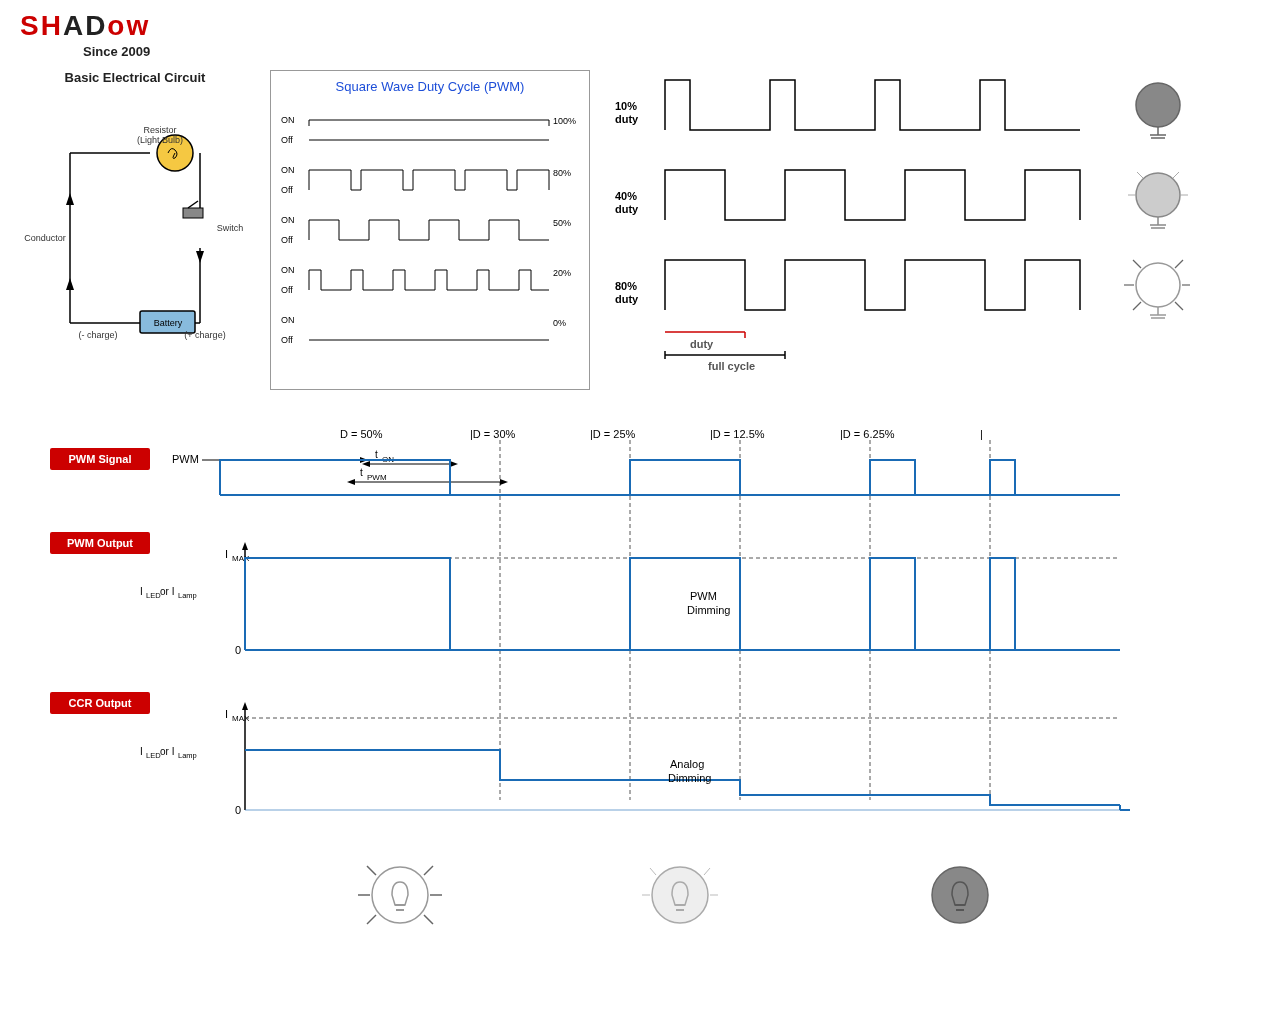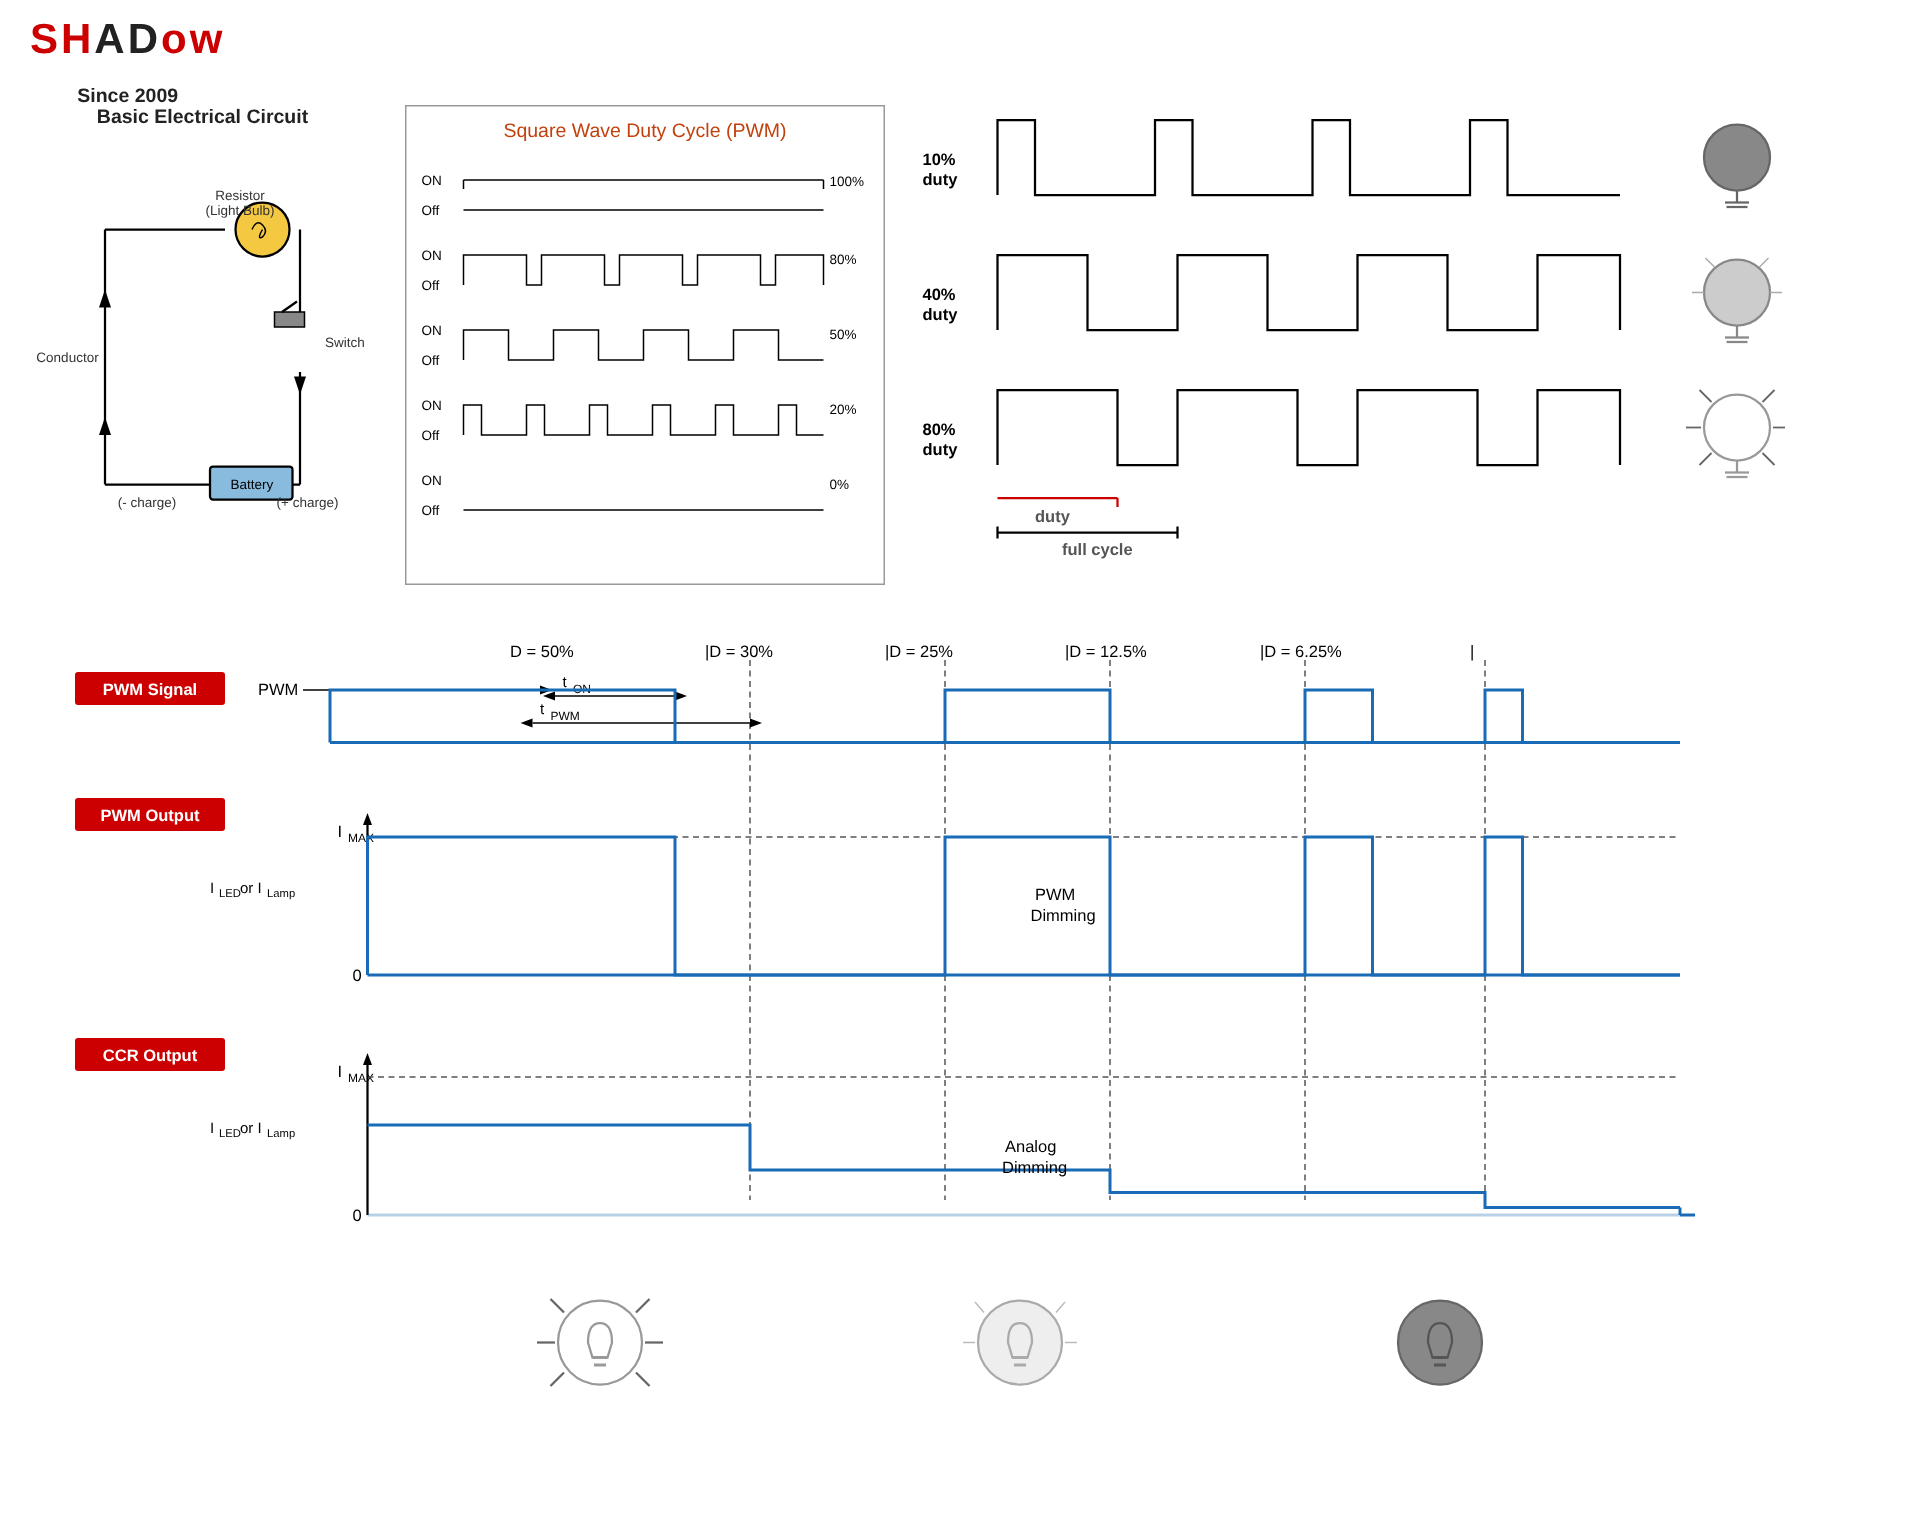--- a/index.html
+++ b/index.html
@@ -23,22 +23,22 @@
       font-weight: bold;
       letter-spacing: 2px;
       text-align: center;
     }
     .shadow-logo .sh { color: #cc0000; }
     .shadow-logo .ad { color: #222; }
     .since-text {
       font-size: 13px;
       font-weight: bold;
       color: #222;
-      text-align: center;
-      margin-top: 14px;
+      text-align: right;
+      margin-top: 2px;
     }
 
     
     #top-section {
       position: absolute;
       top: 70px;
       left: 20px;
       right: 20px;
       height: 320px;
       display: flex;
@@ -65,21 +65,21 @@
     
     #pwm-chart {
       width: 320px;
       flex-shrink: 0;
       border: 1px solid #999;
       padding: 8px;
       position: relative;
     }
     .pwm-chart-title {
       font-size: 13px;
-      color: #c2410c;
+      color: #1d4ed8;
       text-align: center;
       margin-bottom: 4px;
     }
 
     
     #duty-visual {
       flex: 1;
       position: relative;
       font-weight: bold;
     }

